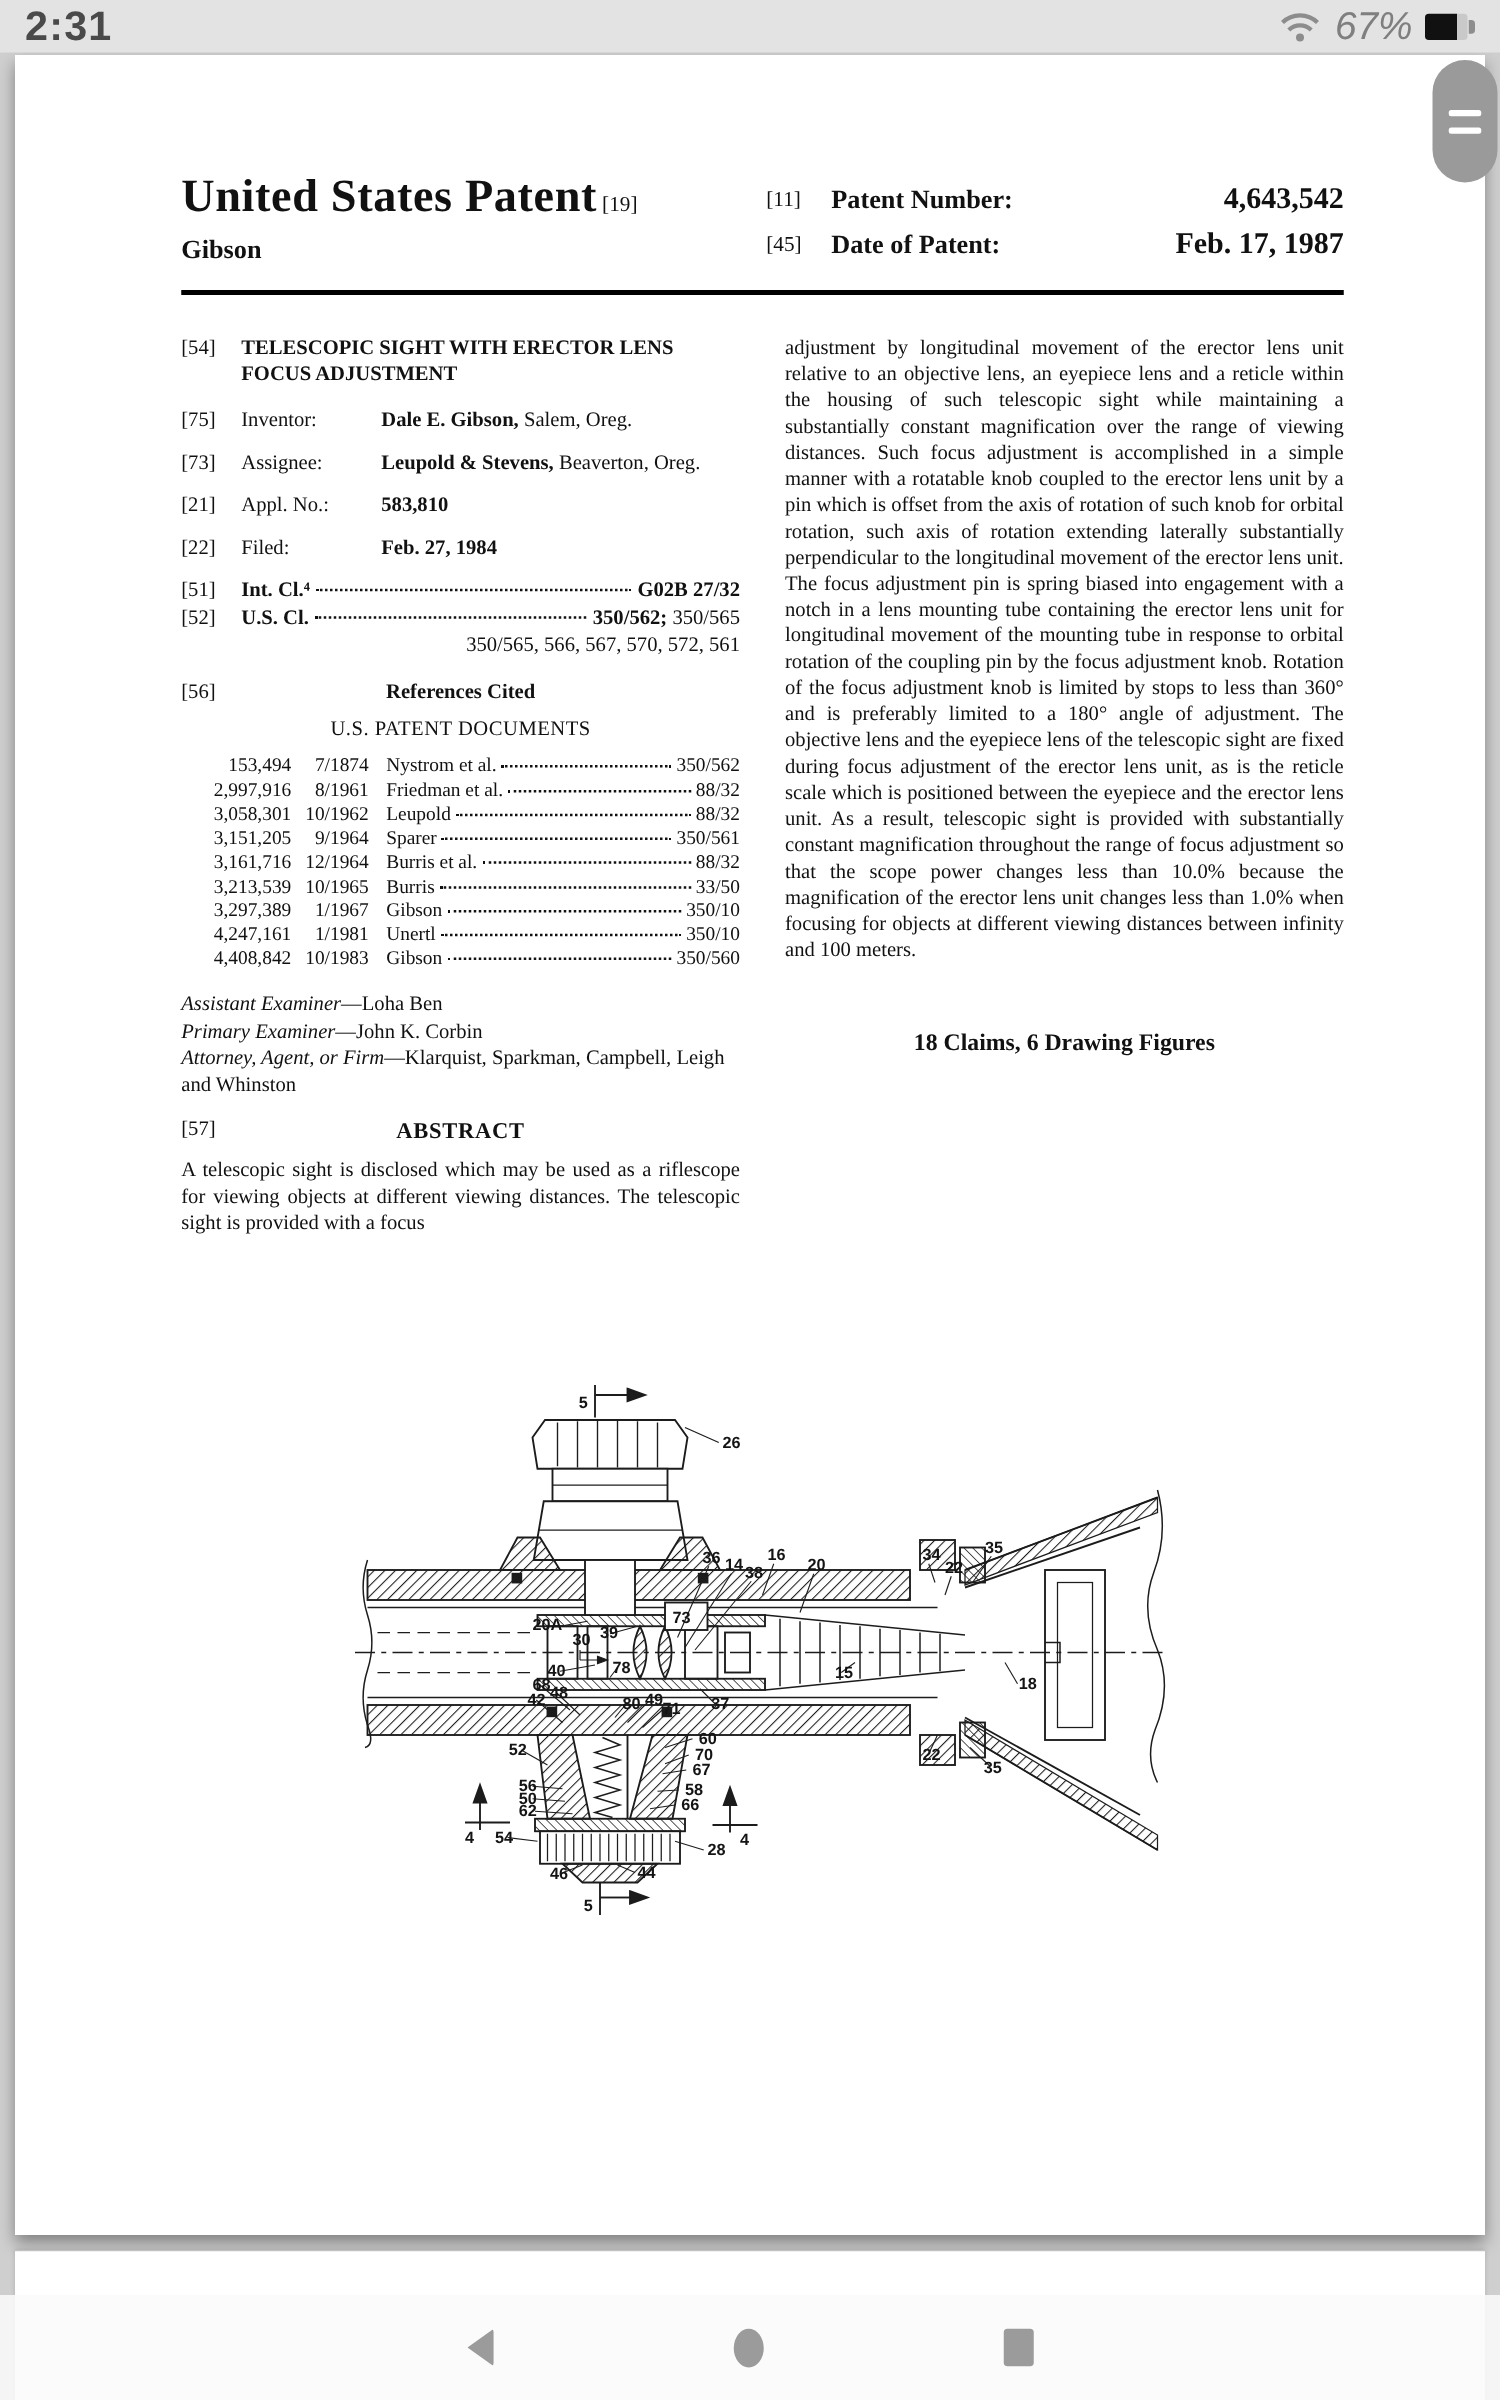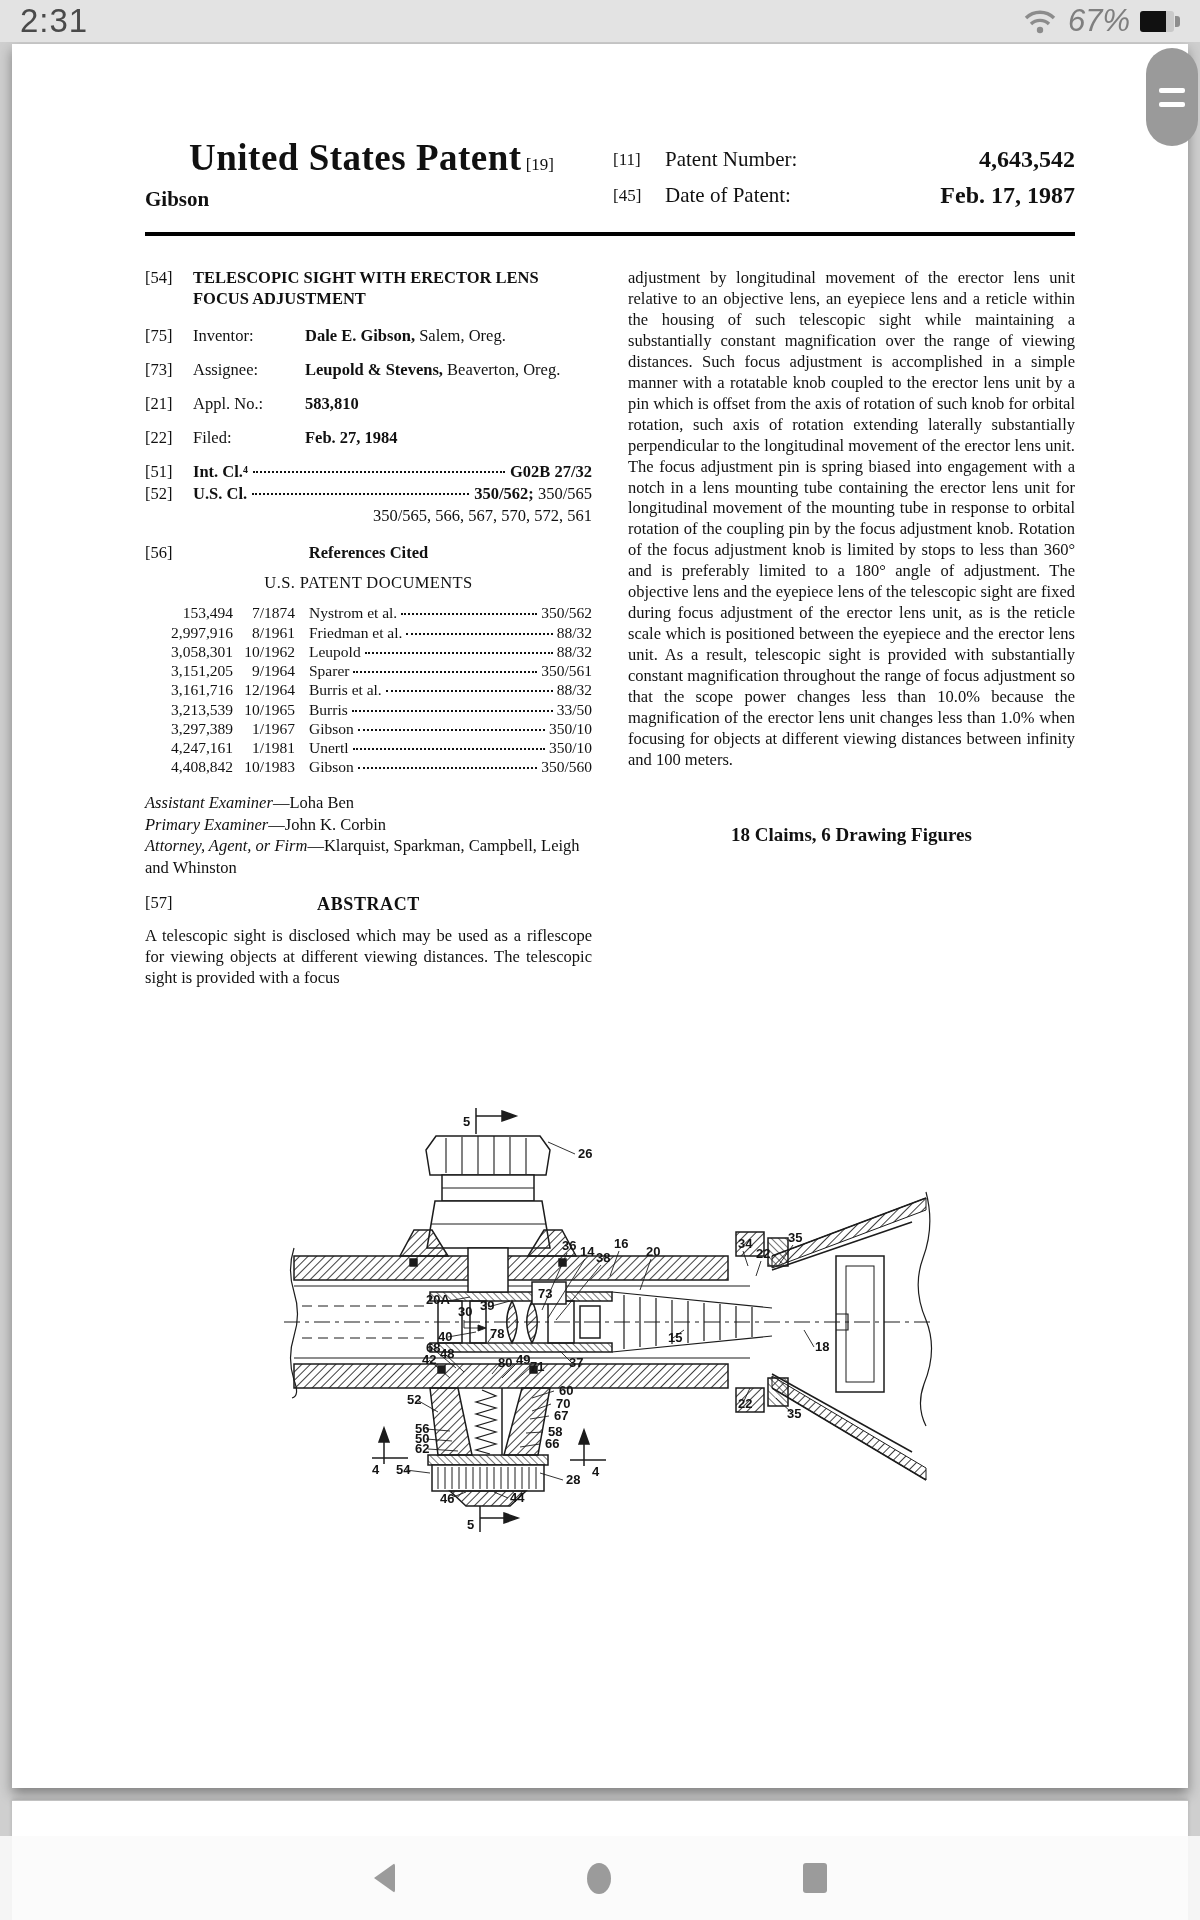--- a/index.html
+++ b/index.html
@@ -3,44 +3,44 @@
 <meta charset="utf-8">
 <style>
   html,body{margin:0;padding:0;}
   body{width:1200px;height:1920px;position:relative;background:#cfcfcf;overflow:hidden;
        font-family:"Liberation Serif","DejaVu Serif",serif;color:#111;}
 
   
   .statusbar{position:absolute;top:0;left:0;width:1200px;height:42px;background:#e3e3e3;
     display:flex;align-items:center;justify-content:space-between;padding:0 20px;box-sizing:border-box;
     font-family:"Liberation Sans","DejaVu Sans",sans-serif;z-index:40;}
-  .sb-time{font-size:33px;color:#4a4a4a;font-weight:400;letter-spacing:1px;}
+  .sb-time{font-size:33px;color:#4a4a4a;font-weight:700;letter-spacing:1px;}
   .sb-right{display:flex;align-items:center;gap:10px;}
   .sb-batt-pct{font-size:31px;color:#7f7f7f;font-style:italic;}
   .batt{position:relative;width:40px;height:21px;display:flex;align-items:center;}
   .batt-body{width:34px;height:21px;border-radius:3px;background:linear-gradient(to right,#111 0 76%,#c9c9c9 76% 100%);}
   .batt-cap{width:5px;height:11px;background:#8d8d8d;border-radius:0 3px 3px 0;margin-left:1px;}
 
   
   .page{position:absolute;left:12px;top:44px;width:1176px;height:1744px;background:#ffffff;
         box-shadow:0 6px 12px rgba(0,0,0,.38);z-index:1;}
   .page2{position:absolute;left:12px;top:1800px;width:1176px;height:130px;background:#ffffff;
         border-top:1px solid #c2c2c2;box-shadow:0 -1px 4px rgba(0,0,0,.15);z-index:1;}
 
   .content{position:absolute;left:133px;top:92px;width:930px;}
 
   
   .hdr{display:flex;justify-content:space-between;align-items:flex-start;}
-  .h-title{font-size:37px;font-weight:bold;letter-spacing:.5px;margin-left:44px;}
+  .h-title{font-size:37px;font-weight:bold;letter-spacing:.5px;}
   .h-tag{font-size:17px;color:#111;}
   .h-surname{font-size:21px;font-weight:bold;margin-top:8px;}
   .h-right{width:462px;padding-top:10px;}
   .h-row{display:flex;align-items:center;margin-bottom:9px;}
   .h-row .h-tag{width:52px;}
-  .h-label{font-size:21px;font-weight:normal;flex:1;}
+  .h-label{font-size:21px;font-weight:bold;flex:1;}
   .h-val{font-size:24px;font-weight:bold;text-align:right;}
   .rule{border-bottom:4px solid #000;margin-top:14px;}
 
   
   .cols{display:flex;gap:36px;margin-top:32px;}
   .col{flex:1;min-width:0;font-size:16.5px;line-height:1.27;}
 
   .tag{flex:0 0 48px;}
   .row{display:flex;}
   .t54{font-weight:bold;margin-bottom:16px;}

